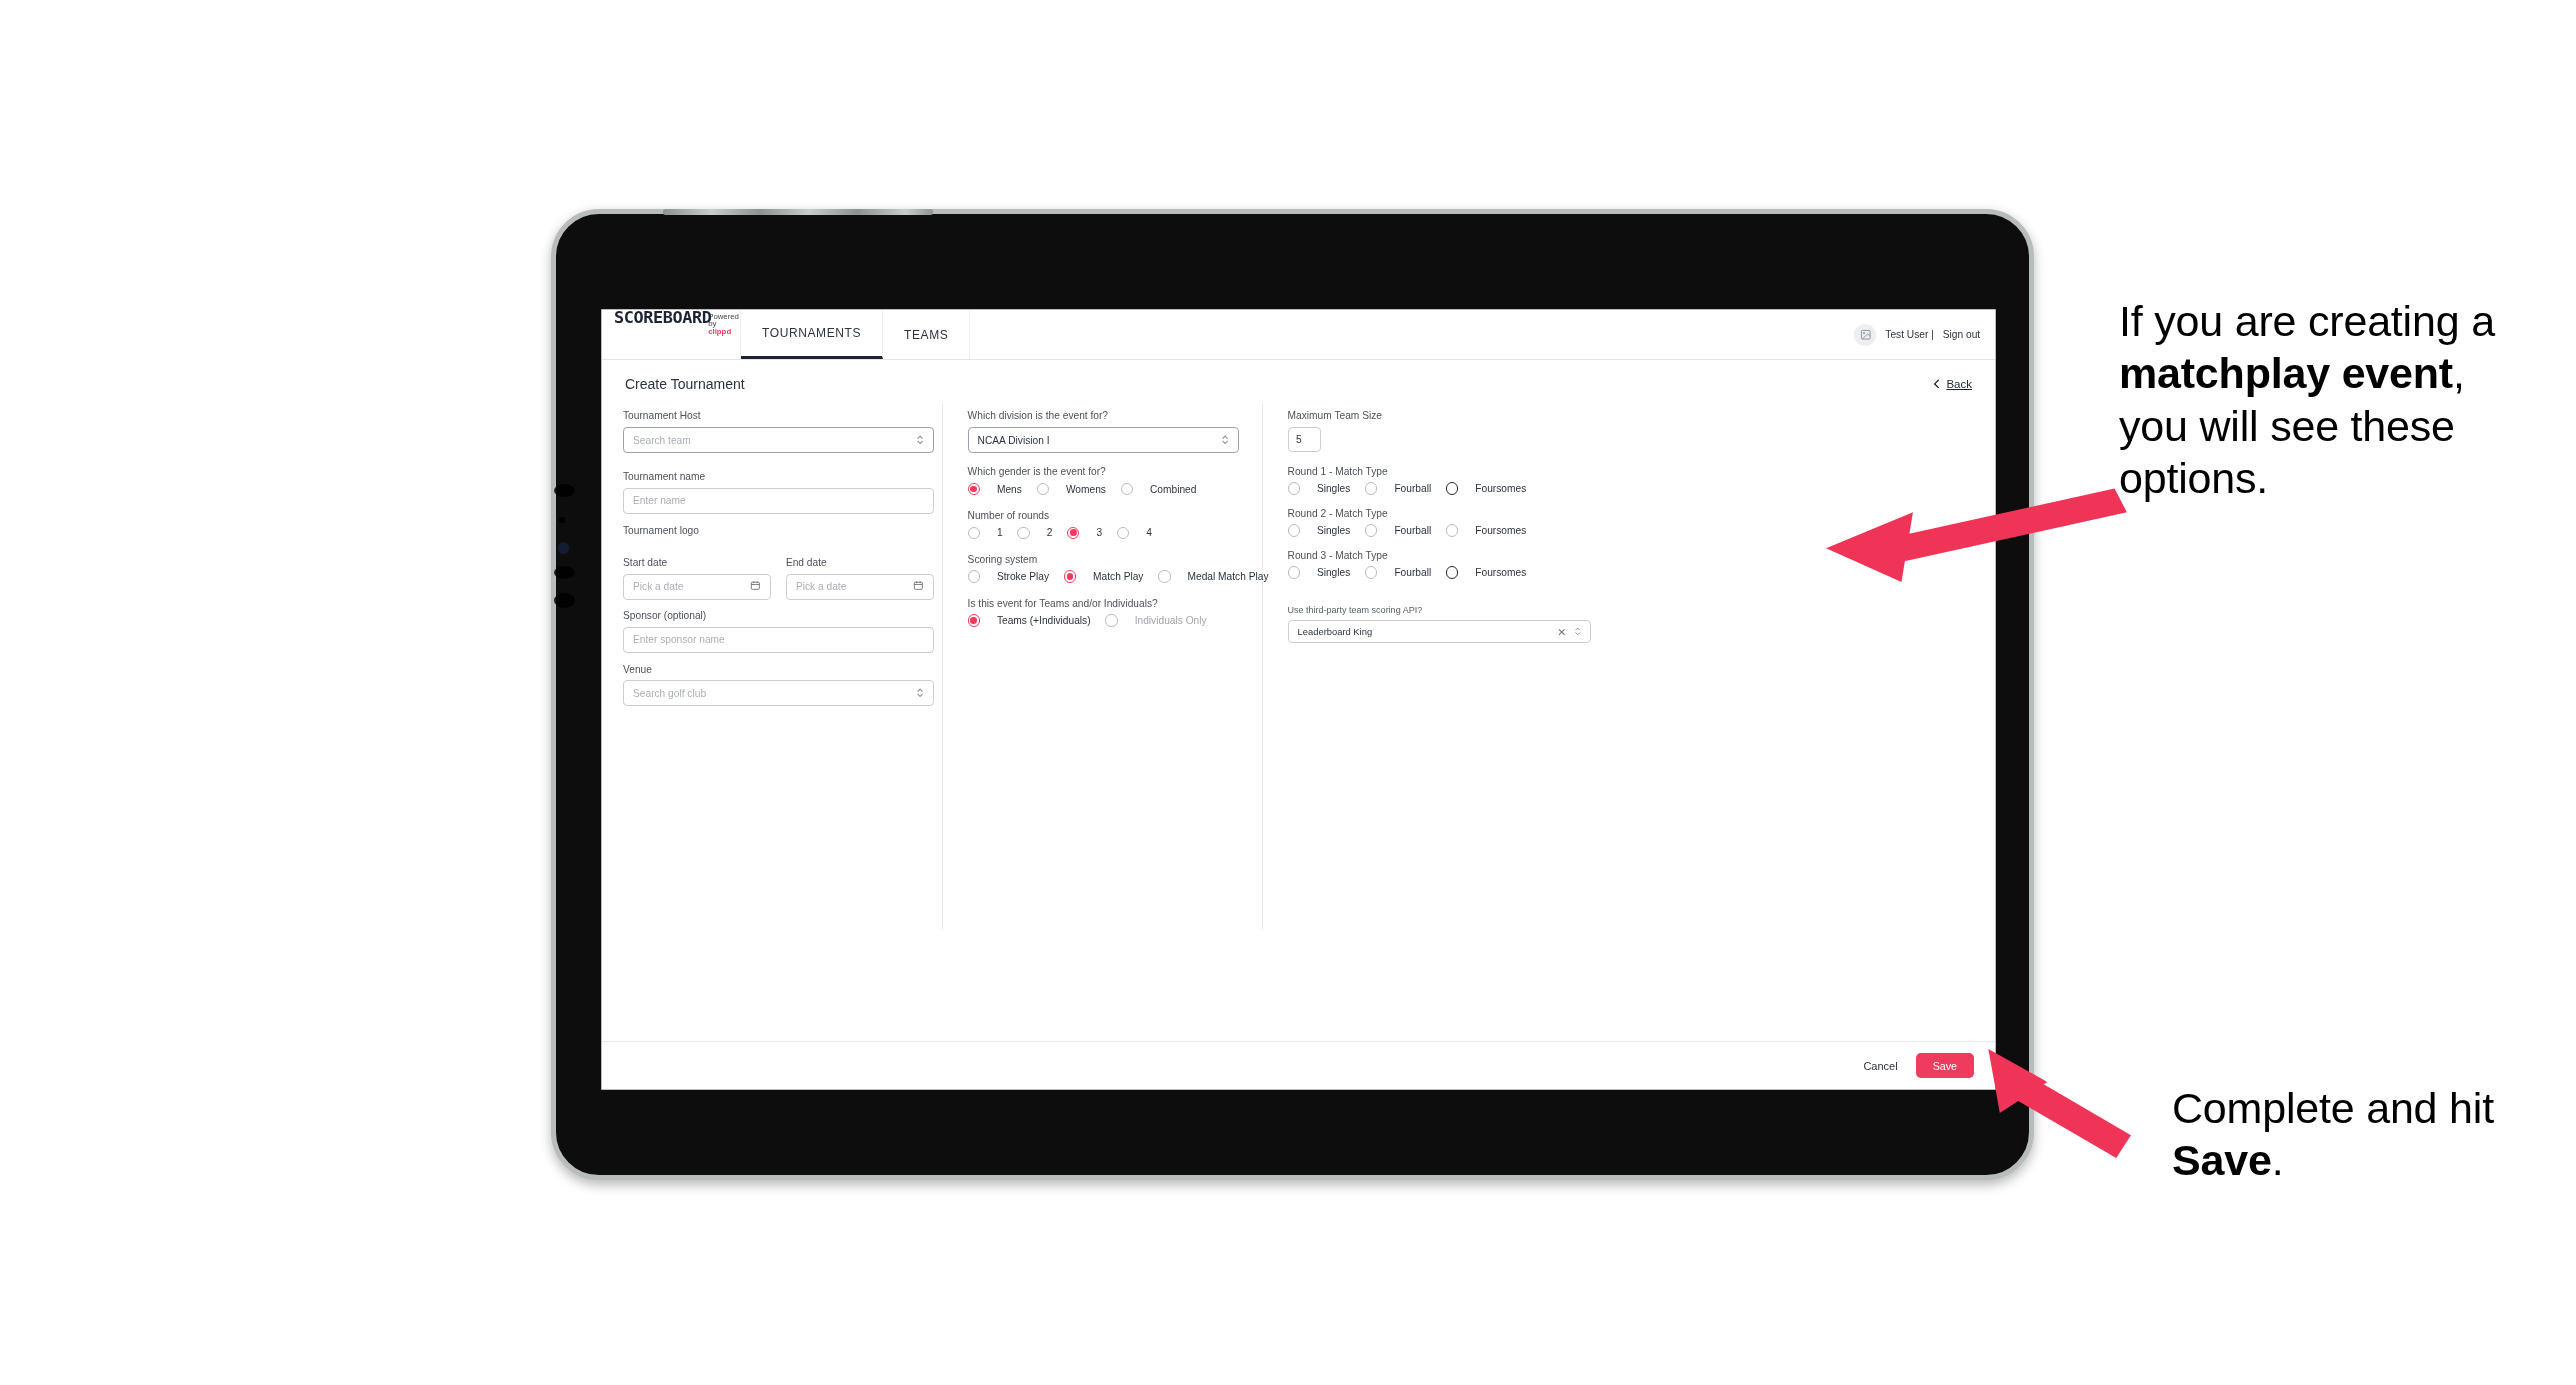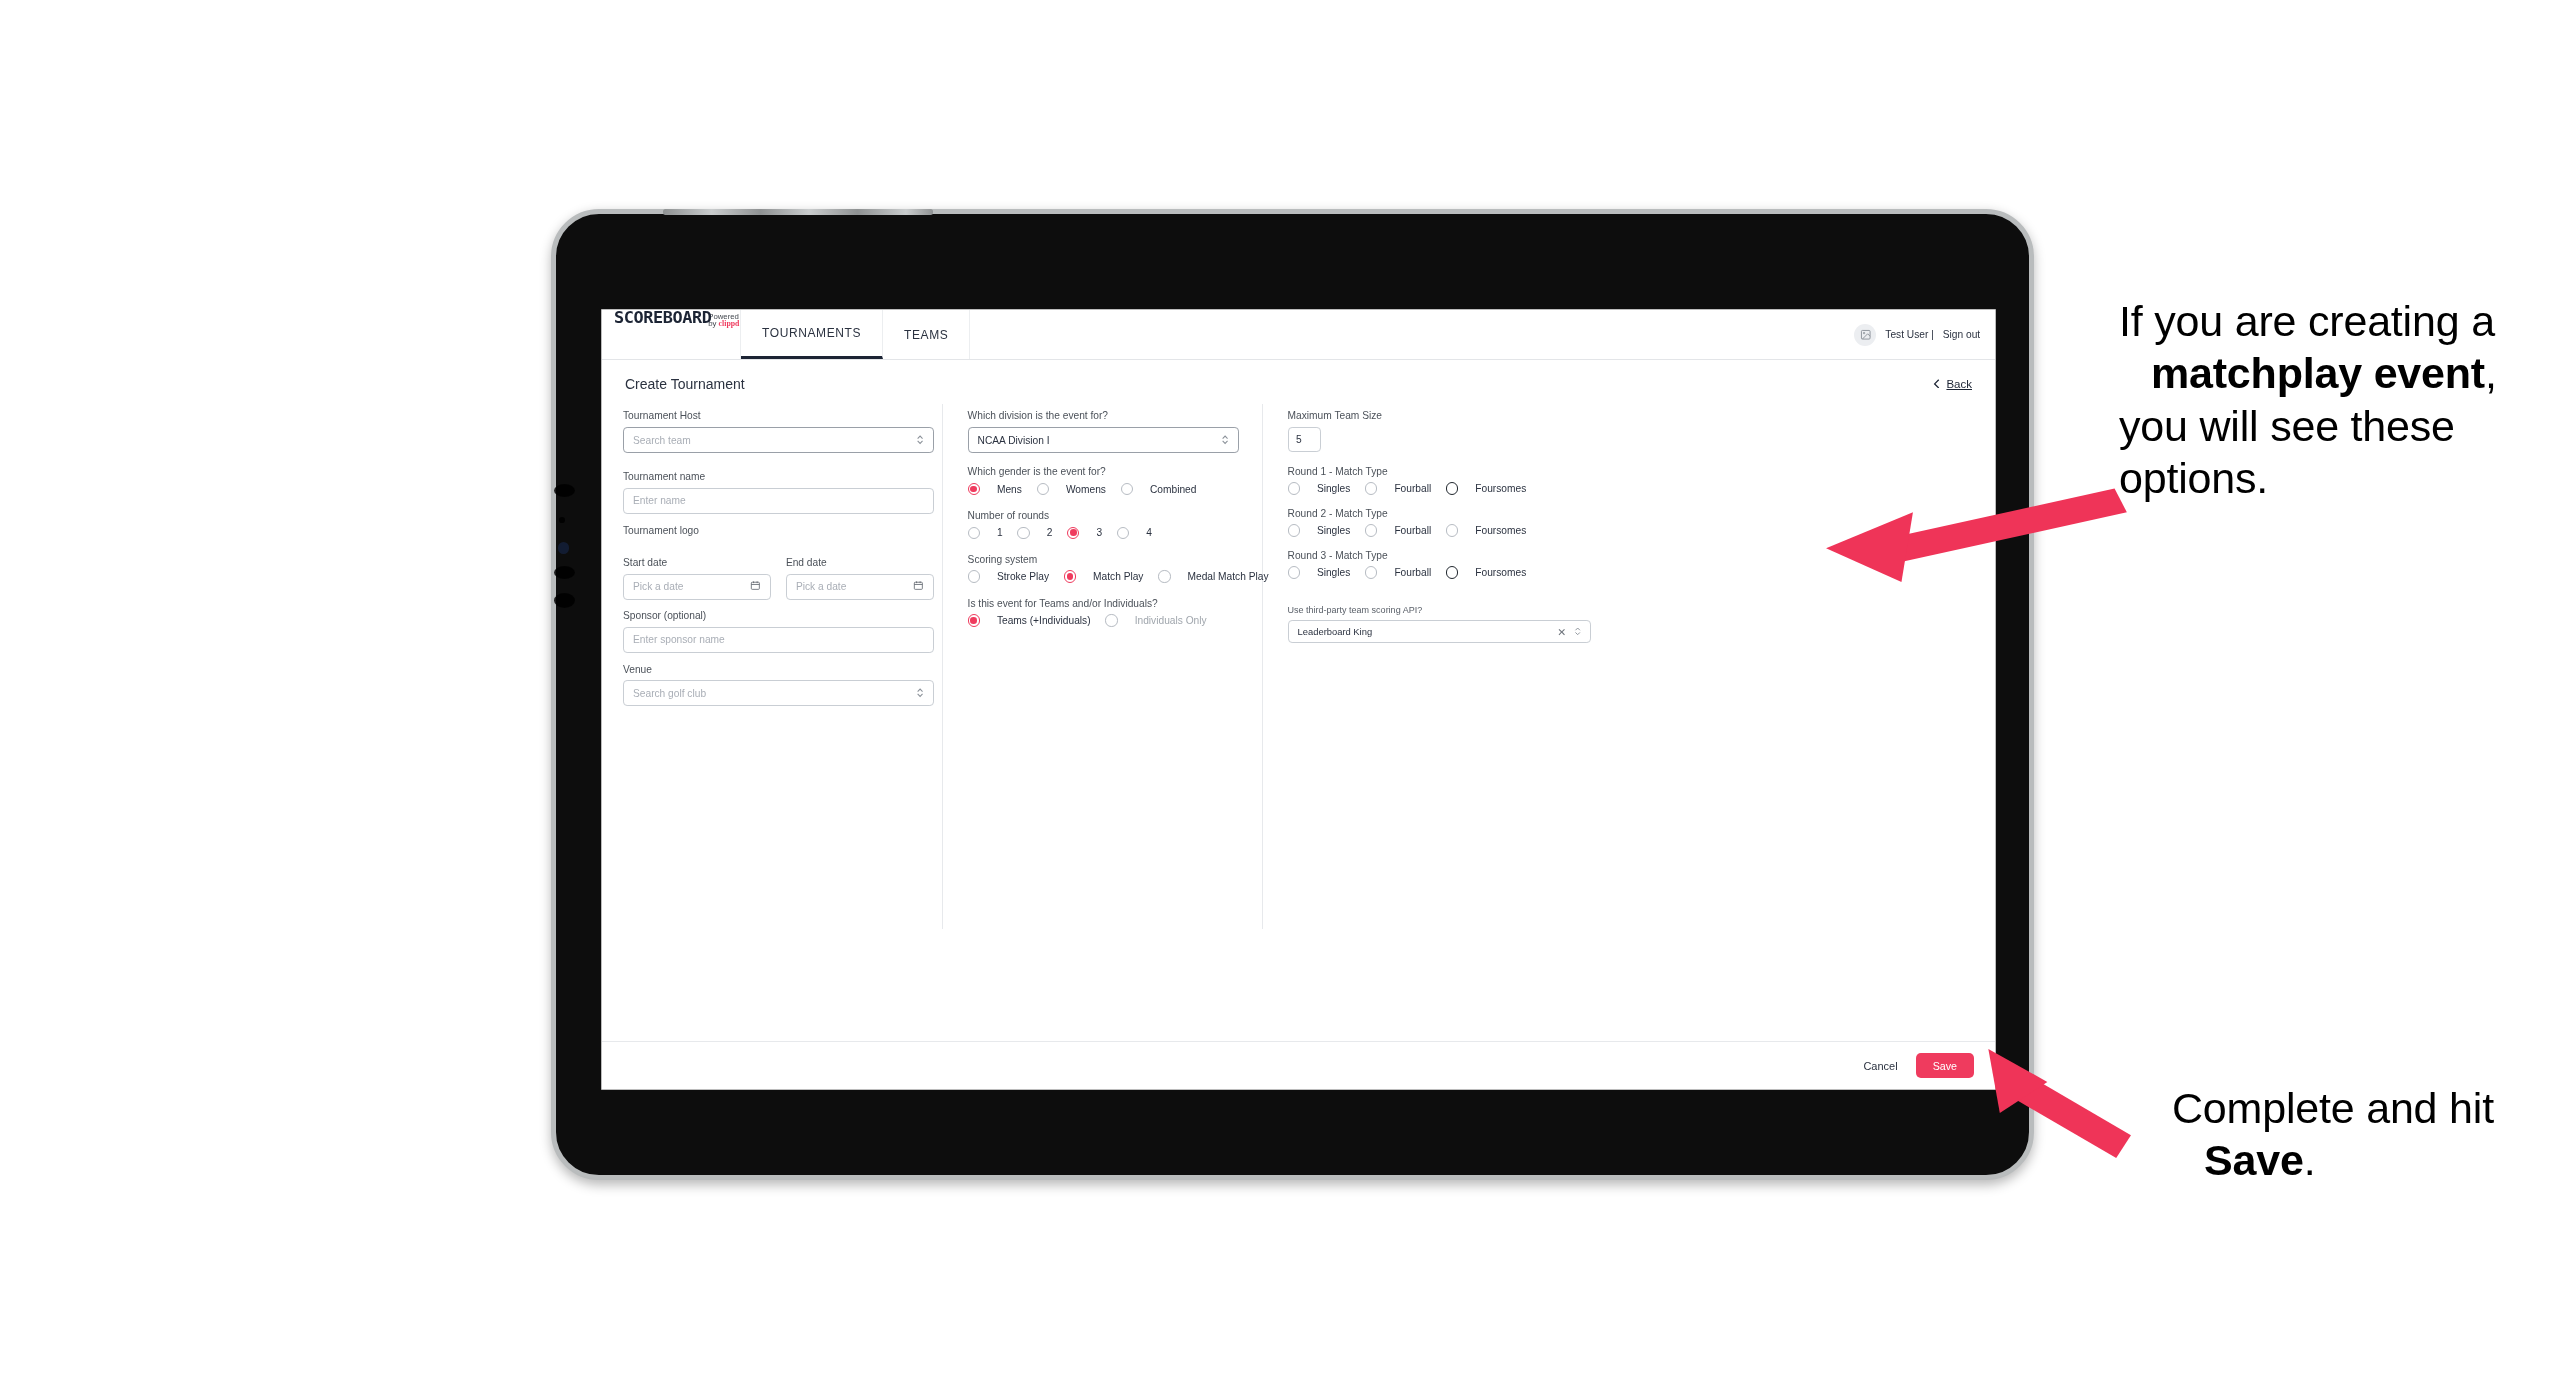--- a/index.html
+++ b/index.html
@@ -45,21 +45,21 @@
   .brand{
     width:139px;display:flex;justify-content:center;
     padding-left:11.5px;box-sizing:border-box;border-right:0.8px solid #eceef0;
   }
   .brand-title{
     font-family:"DejaVu Sans Mono","Liberation Mono",monospace;
     font-weight:bold;font-size:16.4px;letter-spacing:-0.4px;color:#1c2434;
     line-height:1;transform:scaleX(1.03);transform-origin:left;
   }
   .brand-sub{font-size:7.8px;color:#43484f;margin-top:2.5px;line-height:1;}
-  .brand-sub b{color:#ef3b5e;font-weight:bold;font-family:Liberation Serif, serif;}
+  .brand-sub b{color:#ef3b5e;font-weight:bold;}
   .navtabs{display:flex;align-items:stretch;}
   .navtab{
     display:flex;align-items:center;padding:0 21px;font-size:12px;
     letter-spacing:0.6px;color:#2b3240;cursor:pointer;box-sizing:border-box;
     border-right:0.8px solid #eceef0;
   }
   .navtab.active{border-bottom:3.3px solid #1c2434;font-weight:500;}
   .appbar-spacer{flex:1;}
   .userbox{display:flex;align-items:center;padding-right:14.8px;gap:9px;}
   .avatar{
@@ -148,21 +148,21 @@
   .save-btn{
     background:#ef3b5e;color:#fff;font-size:10.7px;border-radius:4.9px;
     padding:6.6px 17px;cursor:pointer;
   }
 
   
   .anno{
     position:absolute;color:#000;font-size:43px;line-height:1.22;
     letter-spacing:-0.2px;
   }
-  .anno b{font-weight:bold;margin-left:32px;}
+  .anno b{font-weight:bold;}
   .anno-top{left:2119px;top:295px;width:426px;}
   .anno-bot{left:2172px;top:1082px;width:385px;}
   .arrows{position:absolute;left:0;top:0;width:2576px;height:1386px;pointer-events:none;}
 </style>
 </head>
 <body>
 
 <div class="stage">
 
   <div class="tablet">

